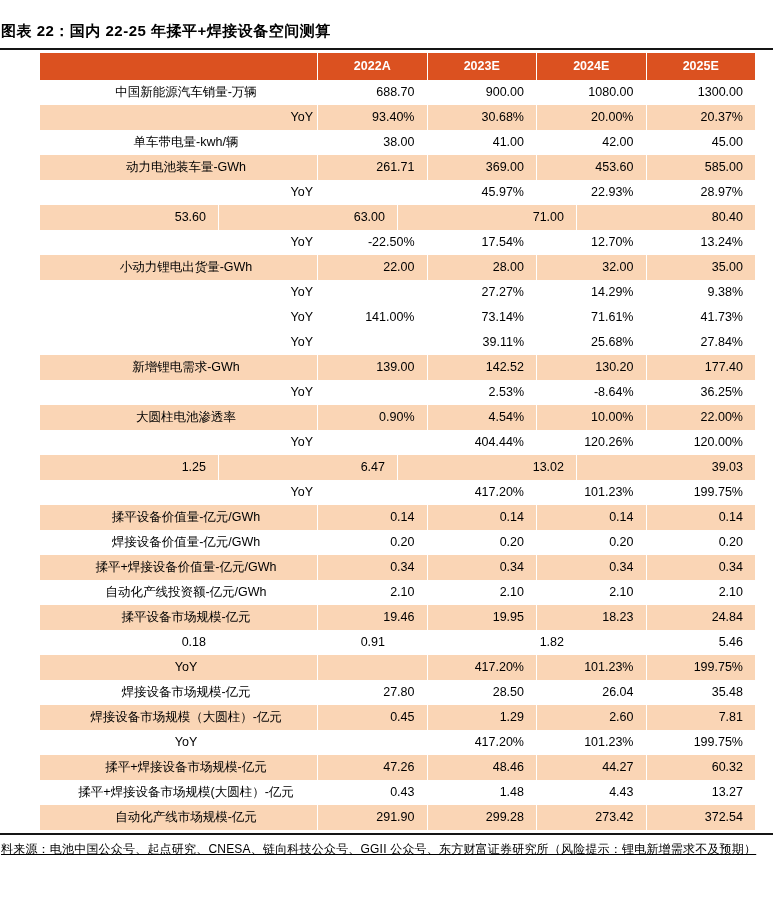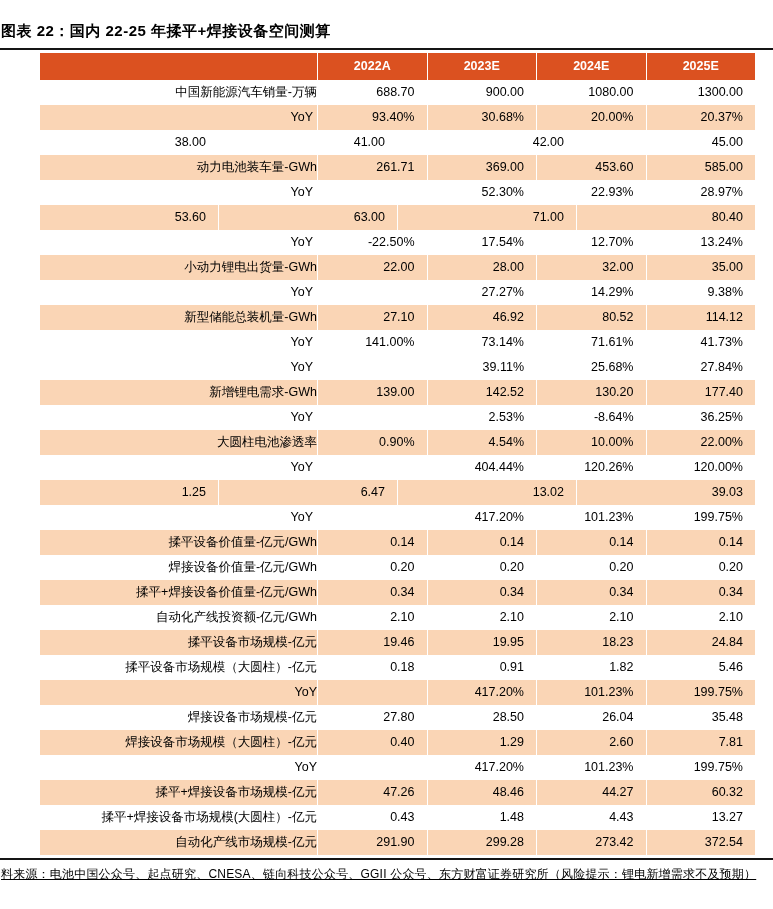--- a/index.html
+++ b/index.html
@@ -14,21 +14,21 @@
   }
   .rule { width:773px; height:2px; background:#151515; }
   .table { margin:3px 0 0 40px; width:715px; }
   .row {
     display:flex; gap:1px; height:25px; line-height:25px;
     font-size:12.5px; white-space:nowrap;
   }
   .row.header { height:27px; line-height:27px; }
   .cell { box-sizing:border-box; overflow:hidden; }
   .cell.label { width:277px; flex:none; }
-  .cell.label.left  { padding-left:15px; text-align:right; }
+  .cell.label.left  { padding-left:15px; text-align:center; }
   .cell.label.right { padding-right:4px; text-align:right; }
   .cell.val { flex:1 1 0; text-align:right; padding-right:12px; }
   .row.header .cell { background:var(--hdr-bg); color:var(--hdr-fg); }
   .row.header .cell.val { text-align:center; padding-right:0; font-weight:bold; font-size:12.5px; }
   .row.stripe .cell { background:var(--stripe-bg); }
   .bottom-rule { margin-top:3px; }
   .footer { font-size:12px; padding:6px 0 0 1px; white-space:nowrap; letter-spacing:0.2px;text-decoration:underline; }
 </style>
 </head>
 <body style="--hdr-bg: #DB5120; --hdr-fg: #FFFFFF; --stripe-bg: #FAD5B5;">
@@ -54,36 +54,37 @@
           <div class="cell val">1300.00</div>
         </div>
         <div class="row stripe">
           <div class="cell label right">YoY</div>
           <div class="cell val">93.40%</div>
           <div class="cell val">30.68%</div>
           <div class="cell val">20.00%</div>
           <div class="cell val">20.37%</div>
         </div>
         <div class="row">
+          <div class="cell label left">单车带电量-kwh/辆</div>
           <div class="cell val">38.00</div>
           <div class="cell val">41.00</div>
           <div class="cell val">42.00</div>
           <div class="cell val">45.00</div>
         </div>
         <div class="row stripe">
           <div class="cell label left">动力电池装车量-GWh</div>
           <div class="cell val">261.71</div>
           <div class="cell val">369.00</div>
           <div class="cell val">453.60</div>
           <div class="cell val">585.00</div>
         </div>
         <div class="row">
           <div class="cell label right">YoY</div>
           <div class="cell val"></div>
-          <div class="cell val">52.30%</div>
+          <div class="cell val">45.97%</div>
           <div class="cell val">22.93%</div>
           <div class="cell val">28.97%</div>
         </div>
         <div class="row stripe">
           <div class="cell val">53.60</div>
           <div class="cell val">63.00</div>
           <div class="cell val">71.00</div>
           <div class="cell val">80.40</div>
         </div>
         <div class="row">
@@ -100,27 +101,20 @@
           <div class="cell val">32.00</div>
           <div class="cell val">35.00</div>
         </div>
         <div class="row">
           <div class="cell label right">YoY</div>
           <div class="cell val"></div>
           <div class="cell val">27.27%</div>
           <div class="cell val">14.29%</div>
           <div class="cell val">9.38%</div>
         </div>
-        <div class="row stripe">
-          <div class="cell label left">新型储能总装机量-GWh</div>
-          <div class="cell val">27.10</div>
-          <div class="cell val">46.92</div>
-          <div class="cell val">80.52</div>
-          <div class="cell val">114.12</div>
-        </div>
         <div class="row">
           <div class="cell label right">YoY</div>
           <div class="cell val">141.00%</div>
           <div class="cell val">73.14%</div>
           <div class="cell val">71.61%</div>
           <div class="cell val">41.73%</div>
         </div>
         <div class="row">
           <div class="cell label right">YoY</div>
           <div class="cell val"></div>
@@ -198,21 +192,20 @@
           <div class="cell val">2.10</div>
         </div>
         <div class="row stripe">
           <div class="cell label left">揉平设备市场规模-亿元</div>
           <div class="cell val">19.46</div>
           <div class="cell val">19.95</div>
           <div class="cell val">18.23</div>
           <div class="cell val">24.84</div>
         </div>
         <div class="row">
-          <div class="cell label left">揉平设备市场规模（大圆柱）-亿元</div>
           <div class="cell val">0.18</div>
           <div class="cell val">0.91</div>
           <div class="cell val">1.82</div>
           <div class="cell val">5.46</div>
         </div>
         <div class="row stripe">
           <div class="cell label left">YoY</div>
           <div class="cell val"></div>
           <div class="cell val">417.20%</div>
           <div class="cell val">101.23%</div>
@@ -220,21 +213,21 @@
         </div>
         <div class="row">
           <div class="cell label left">焊接设备市场规模-亿元</div>
           <div class="cell val">27.80</div>
           <div class="cell val">28.50</div>
           <div class="cell val">26.04</div>
           <div class="cell val">35.48</div>
         </div>
         <div class="row stripe">
           <div class="cell label left">焊接设备市场规模（大圆柱）-亿元</div>
-          <div class="cell val">0.40</div>
+          <div class="cell val">0.45</div>
           <div class="cell val">1.29</div>
           <div class="cell val">2.60</div>
           <div class="cell val">7.81</div>
         </div>
         <div class="row">
           <div class="cell label left">YoY</div>
           <div class="cell val"></div>
           <div class="cell val">417.20%</div>
           <div class="cell val">101.23%</div>
           <div class="cell val">199.75%</div>

